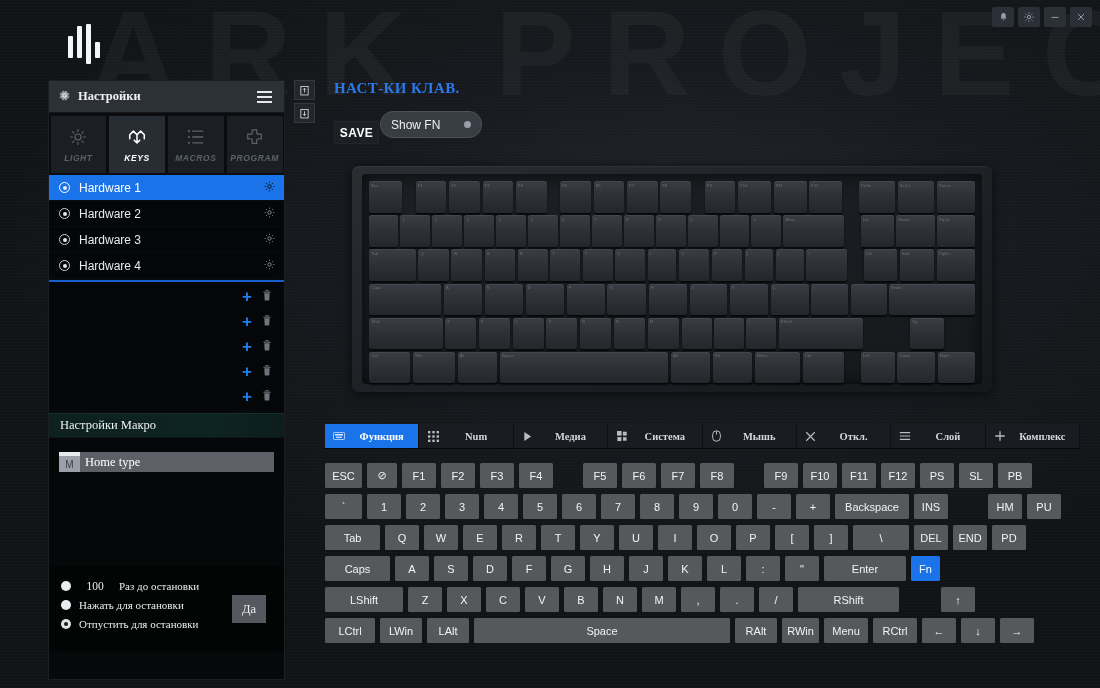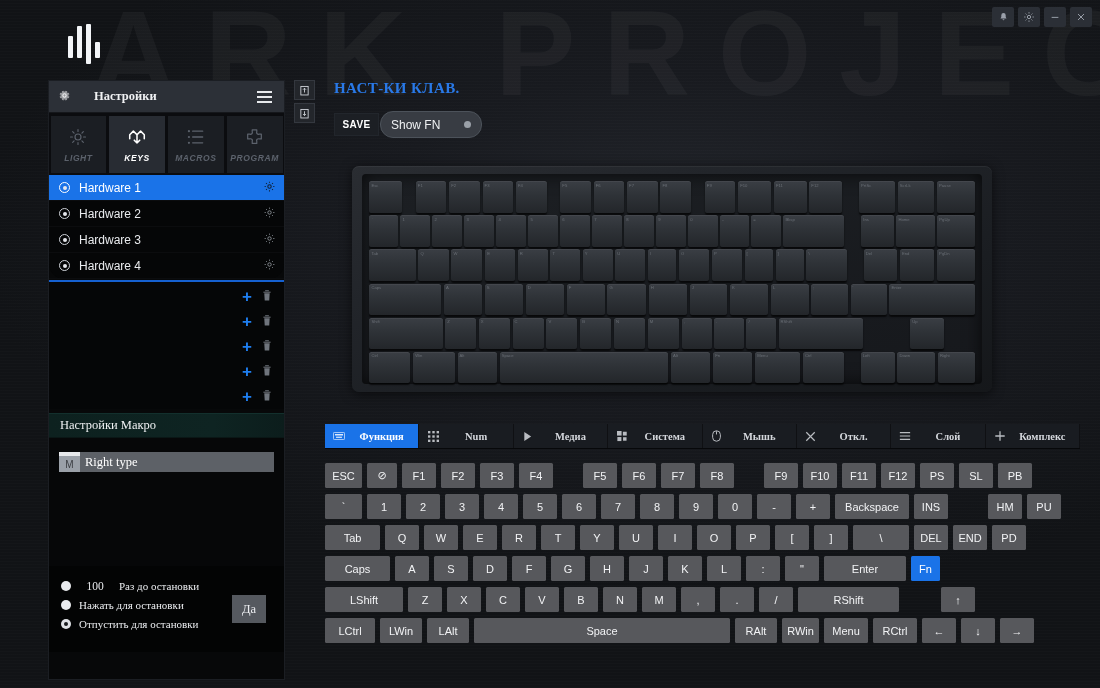--- a/index.html
+++ b/index.html
@@ -69,21 +69,21 @@
     width: 237px; height: 600px;
     background: #070809;
     border: 1px solid #1b1e23;
   }
   .sb-header {
     height: 32px; background: #2c3037;
     display: flex; align-items: center; justify-content: space-between;
     padding: 0 9px;
     border-bottom: 1px solid #15171b;
   }
-  .sb-header-left { display:flex; align-items:center; gap:23px;text-align:right; }
+  .sb-header-left { display:flex; align-items:center; gap:7px;text-align:right; }
   .sb-title { font-size: 12.5px; color: #f0f1f3; font-weight: bold;
               font-family: "Liberation Serif", serif; }
   .hamburger { display:flex; flex-direction:column; gap:3px; cursor:pointer; padding:3px; }
   .hamburger span { display:block; width:15px; height:2px; background:#e7e9ec; }
 
   .sb-tabs { display: flex; height: 62px; background:#0b0c0f;font-style:italic; }
   .sb-tab {
     flex: 1; background: #1b1e23;
     margin: 3px 1.5px 2px 1.5px;
     display: flex; flex-direction: column; align-items: center; justify-content: center;
@@ -181,24 +181,24 @@
   }
 
   
   .page-title {
     position:absolute; left: 334px; top: 80px;
     font-size: 15px; font-weight: bold; color: #2979e8;
     letter-spacing: .4px;
     font-family: "Liberation Serif", serif;
   }
   .save-btn {
-    position:absolute; left: 334px; top: 113px;
+    position:absolute; left: 334px; top: 121px;
     width: 45px; height: 23px; background:#1c1f24;
     display:flex; align-items:center; justify-content:center;
-    font-size: 10px; font-weight: bold; color:#fff; letter-spacing:.4px;
+    font-size: 12px; font-weight: bold; color:#fff; letter-spacing:.4px;
     cursor:pointer; border:1px solid #22262c;text-align:right;
   }
   .fn-toggle {
     position:absolute; left: 380px; top: 111px;
     width: 102px; height: 27px;
     background: #383c43; border: 1px solid #4c525a; border-radius: 13px;
     display:flex; align-items:center; padding: 0 10px;
     color: #eef0f2; font-size: 12px; cursor: pointer;
     justify-content: space-between;
   }
@@ -458,21 +458,21 @@
         </div>
       </div>
 
     <div class="macro-head">
       <span>Настройки Макро</span>
     </div>
 
     <div class="macro-body">
       <div class="macro-type">
         <span class="mt-badge">M</span>
-        <span class="mt-lbl">Right type</span>
+        <span class="mt-lbl">Home type</span>
       </div>
     </div>
 
     <div class="stop-area">
       <div class="stop-row">
         <span class="rb"></span>
         <span class="stop-count">100</span>
         <span class="stop-lbl">Раз до остановки</span>
       </div>
       <div class="stop-row">

